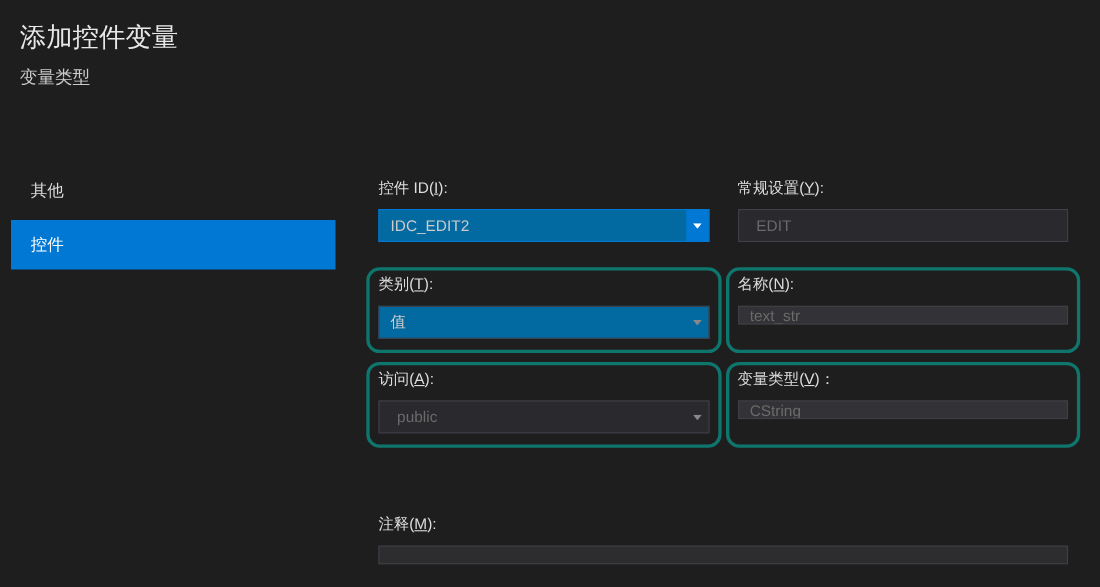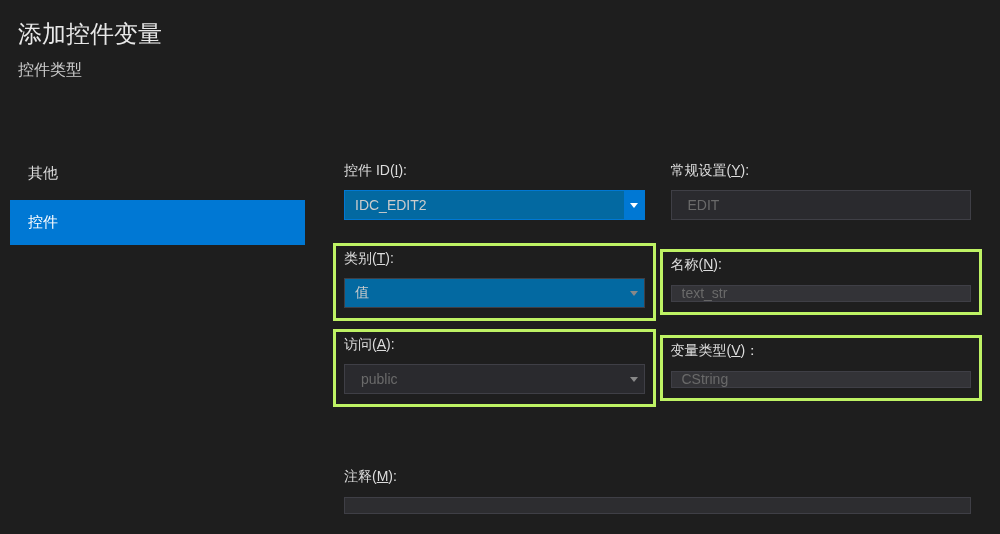--- a/index.html
+++ b/index.html
@@ -50,29 +50,28 @@
       color: #ffffff;
     }
     .main-panel {
       flex: 1;
       padding: 4px 18px 0 28px;
     }
     .form-row {
       display: flex;
       gap: 4px;
       margin-bottom: 8px;
-      align-items: center;
     }
     .form-group {
       flex: 1;
       min-width: 0;
     }
     .form-group.highlighted {
-      border: 3px solid #bef264;
-      border-radius: 0;
+      border: 3px solid #0f766e;
+      border-radius: 12px;
       padding: 4px 8px 10px 8px;
     }
     .form-group.normal {
       padding: 7px 11px 13px 11px;
     }
     .form-label {
       display: block;
       font-size: 14px;
       color: #dddddd;
       margin-bottom: 10px;
@@ -151,21 +150,21 @@
     }
     .row-spacer {
       height: 2px;
     }
   </style>
 </head>
 <body>
 
 <div class="header">
   <div class="title">添加控件变量</div>
-  <div class="subtitle">控件类型</div>
+  <div class="subtitle">变量类型</div>
 </div>
 
 <div class="content">
   <div class="sidebar">
     <div class="sidebar-item">
       <span>其他</span>
     </div>
     <div class="sidebar-item selected">
       <span>控件</span>
     </div>

